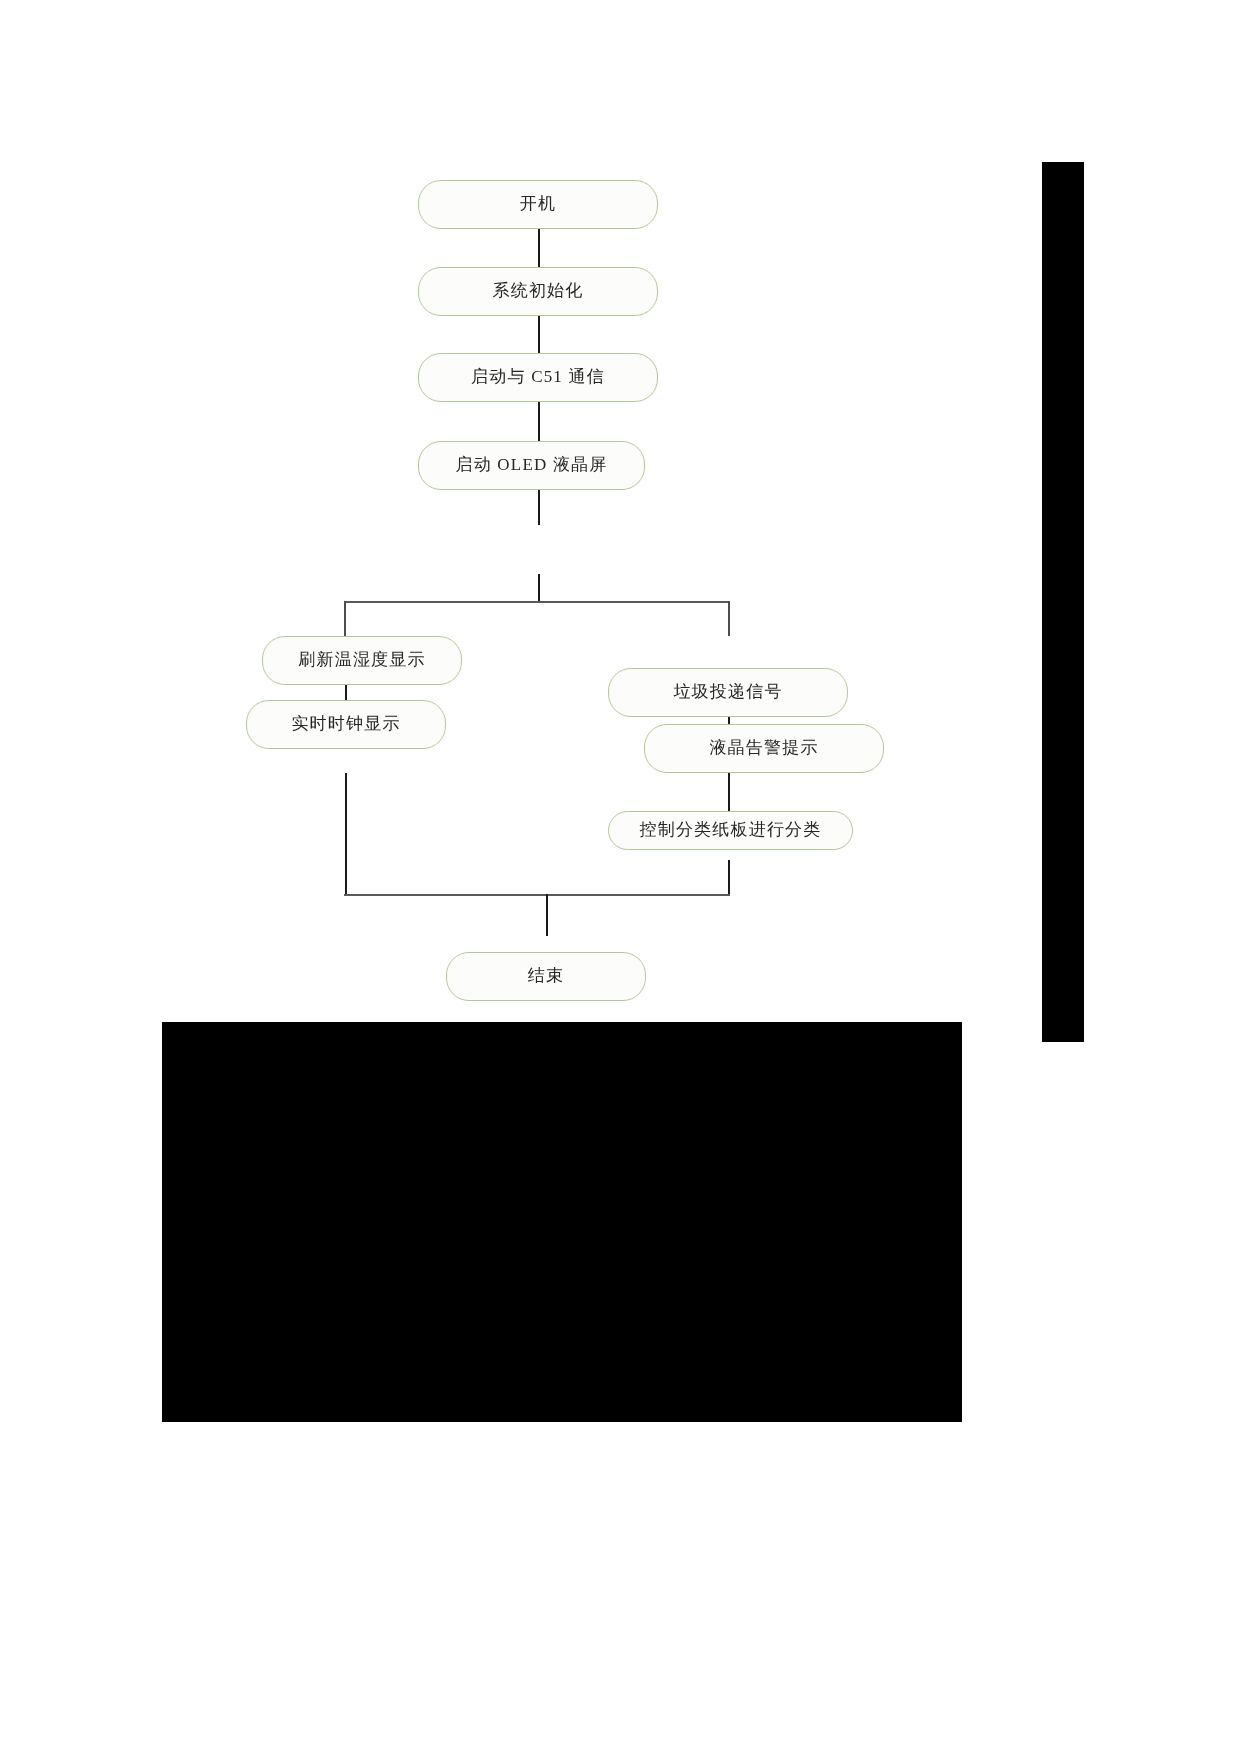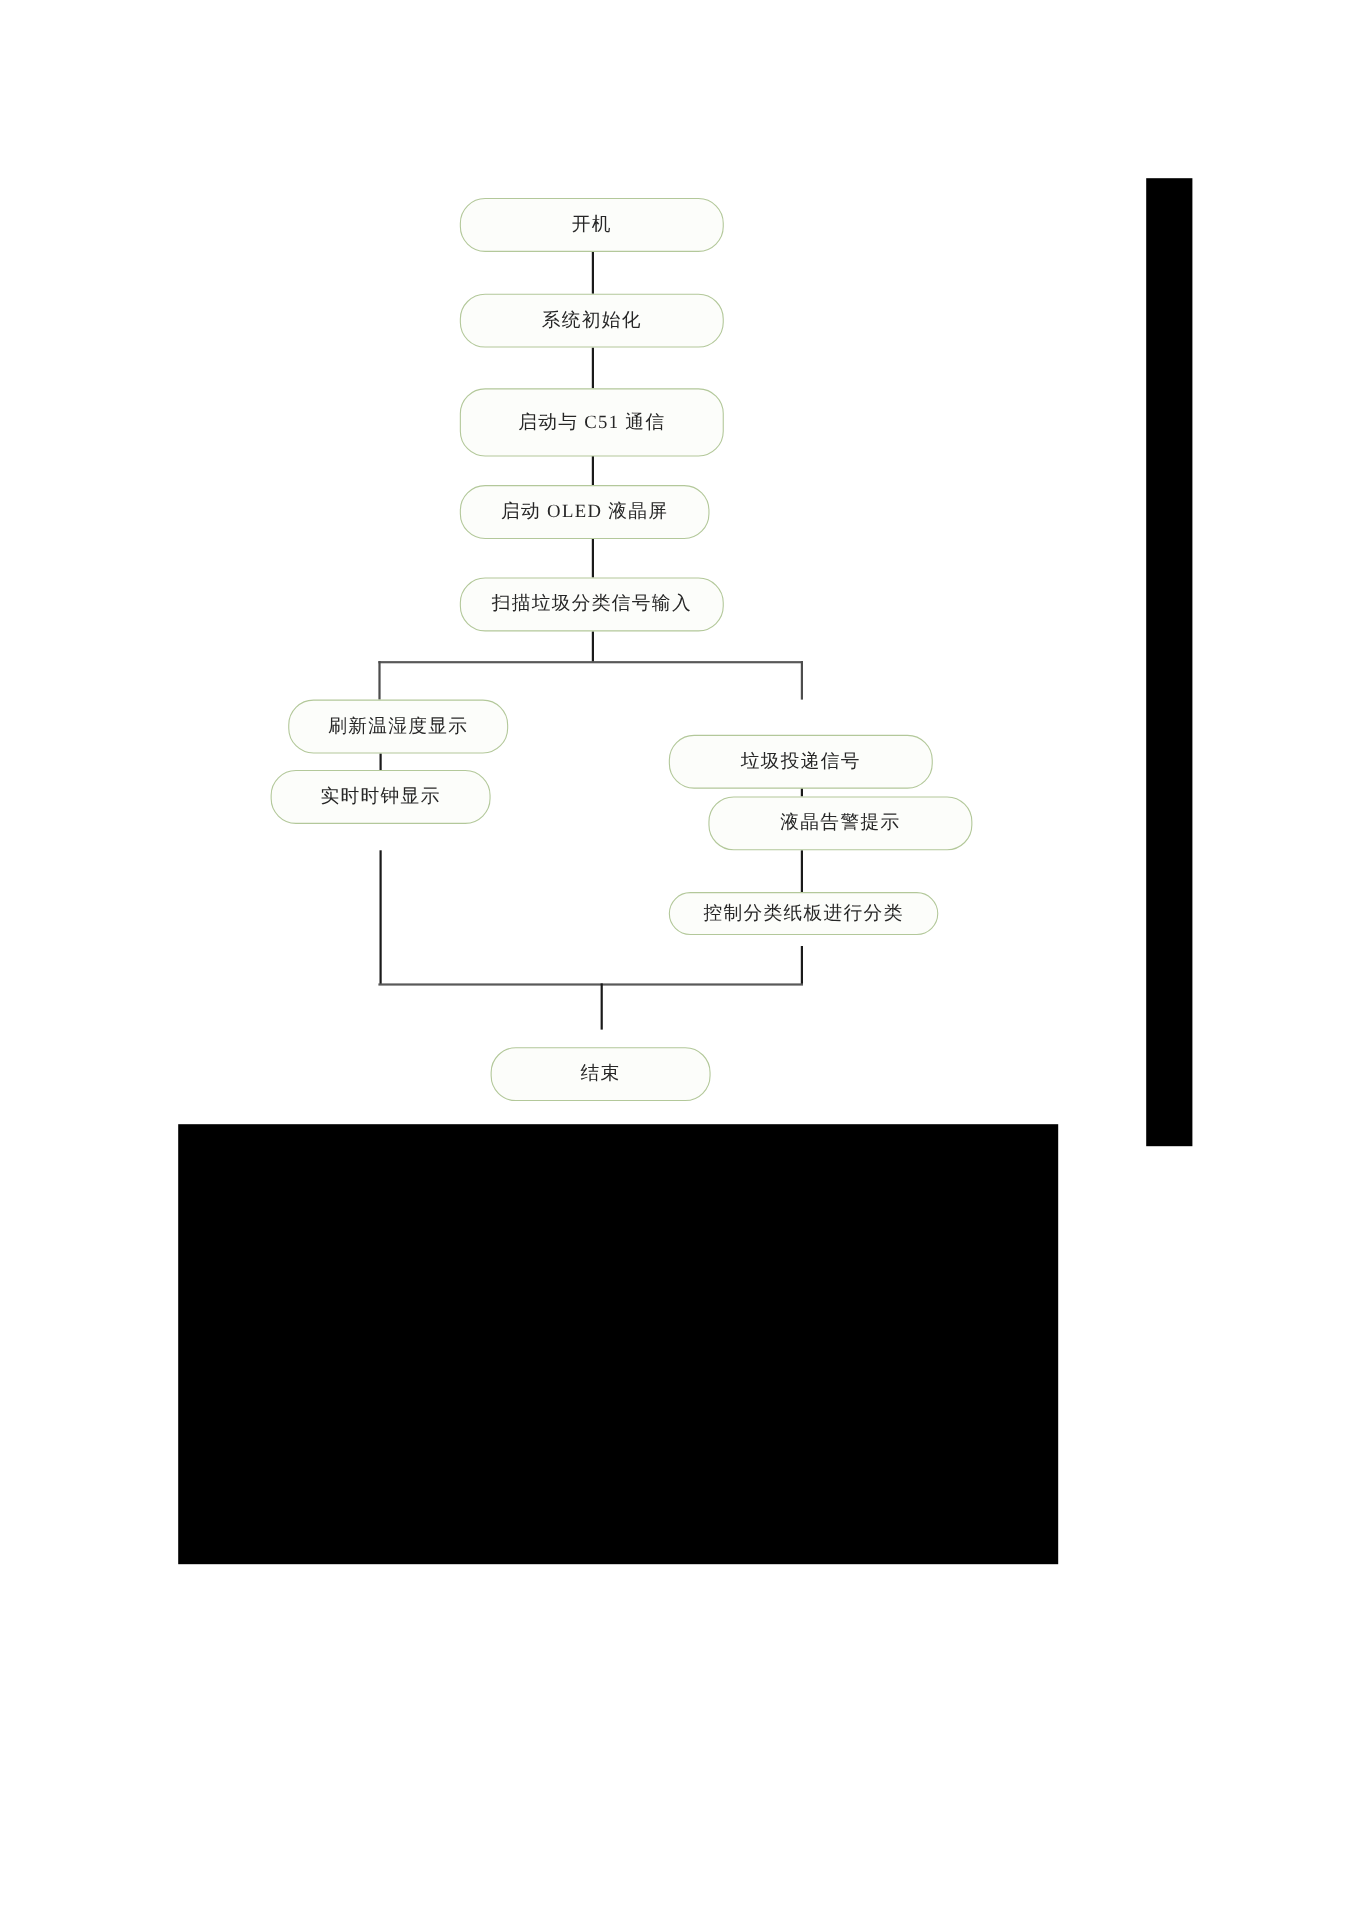--- a/index.html
+++ b/index.html
@@ -118,31 +118,28 @@
   <div class="vline" style="left:546px; top:894px; height:42px;"></div>
 
   <div class="node" style="left:418px; top:180px; width:240px; height:49px;">
     <span class="label">开机</span>
   </div>
 
   <div class="node" style="left:418px; top:267px; width:240px; height:49px;justify-content:center;">
     <span class="label">系统初始化</span>
   </div>
 
-  <div class="node" style="left:418px; top:353px; width:240px; height:62px;align-items:center;">
+  <div class="node" style="left:418px; top:353px; width:240px; height:49px;align-items:center;">
     <span class="label">启动与 C51 通信</span>
   </div>
 
   <div class="node" style="left:418px; top:441px; width:227px; height:49px;align-items:center;">
     <span class="label">启动 OLED 液晶屏</span>
   </div>
 
-  <div class="node" style="left:418px; top:525px; width:240px; height:49px;">
-    <span class="label">扫描垃圾分类信号输入</span>
-  </div>
 
   <div class="node" style="left:246px; top:636px; width:200px; height:49px;margin-left:16px;">
     <span class="label">刷新温湿度显示</span>
   </div>
 
   <div class="node" style="left:246px; top:700px; width:200px; height:49px;">
     <span class="label">实时时钟显示</span>
   </div>
 
   <div class="node" style="left:608px; top:668px; width:240px; height:49px;">

